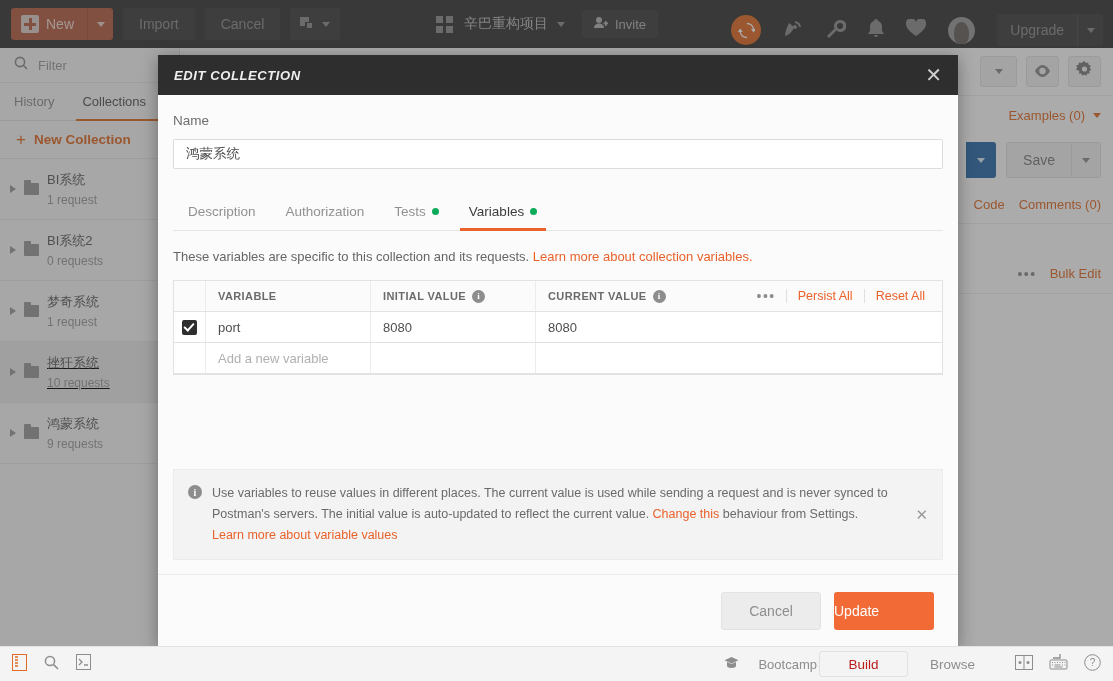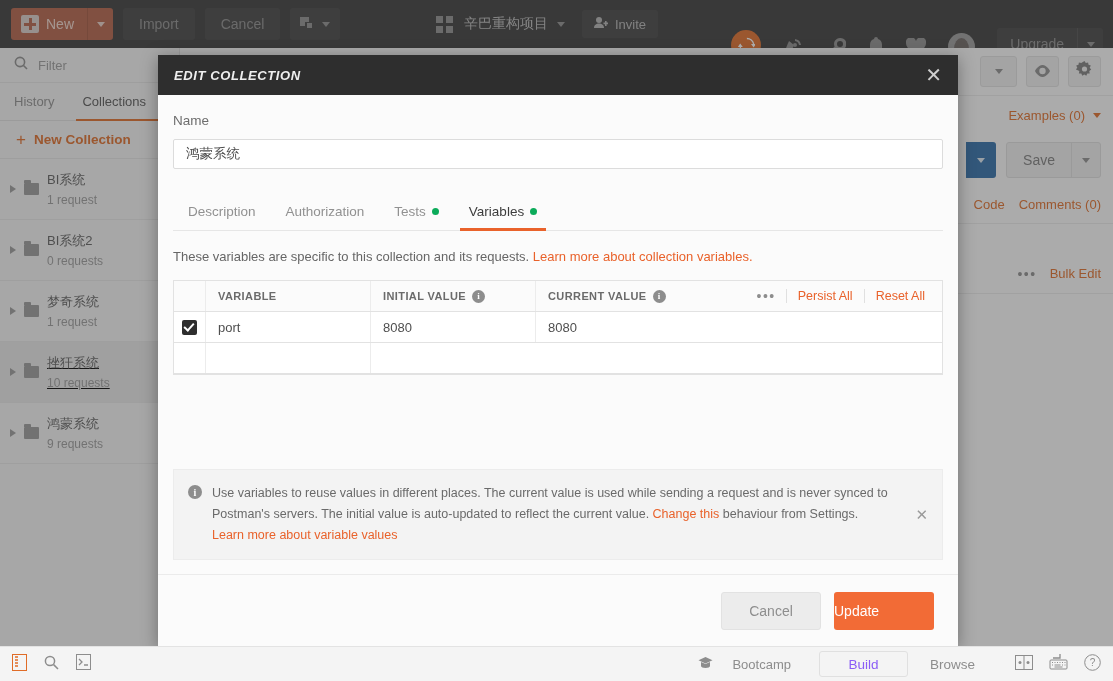--- a/index.html
+++ b/index.html
@@ -47,21 +47,21 @@
                display: flex; align-items: center; }
   .grid-icon { display: grid; grid-template-columns: 7px 7px; grid-gap: 3px; }
   .grid-icon i { width: 7px; height: 7px; background: #8d8d8d; display: block; }
   .ws-name { color: #b9b9b9; font-size: 14px; margin-left: 11px; }
   .ws-caret { margin-left: 9px; }
   .invite-btn { margin-left: 17px; height: 28px; background: #414141;
                 border-radius: 3px; color: #b4b4b4; font-size: 13px;
                 display: flex; align-items: center; padding: 0 12px; gap: 7px; }
 
   .tb-right { position: absolute; right: 10px; top: 0; height: 60px;
-              display: flex; align-items: flex-end; gap: 22px; }
+              display: flex; align-items: center; gap: 22px; }
   .sync-circle { width: 30px; height: 30px; border-radius: 50%; background: #e06c27;
                  display: flex; align-items: center; justify-content: center; }
   .upgrade-btn { height: 32px; background: #414141; border-radius: 3px;
                  display: flex; align-items: center; color: #8d8d8d; font-size: 14px; }
   .upgrade-btn .lbl { padding: 0 13px; }
   .upgrade-btn .caret-cell { border-left: 1px solid #4e4e4e; width: 26px; height: 32px;
                              display: flex; align-items: center; justify-content: center; }
   .avatar { width: 27px; height: 27px; border-radius: 50%; background: #9a9a9a;
             overflow: hidden; position: relative; }
   .avatar:after { content:""; position:absolute; left:6px; top:5px; width:15px; height:22px;
@@ -199,25 +199,25 @@
                 color: #fff; font-size: 14px; }
 
   
   .statusbar { position: absolute; left: 0; bottom: 0; width: 1113px; height: 35px;
                background: #f4f4f4; border-top: 1px solid #e3e3e3;
                display: flex; align-items: center; }
   .sb-left { display: flex; align-items: center; gap: 17px; padding-left: 12px; }
   .sb-right { margin-left: auto; display: flex; align-items: center;
               gap: 0; padding-right: 12px; }
   .bootcamp { display: flex; align-items: center; gap: 19px; color: #8d8d8d;
-              font-size: 13px; margin-right: 28px; }
+              font-size: 13px; margin-right: 2px; }
   .bb-btn { width: 89px; height: 26px; display: flex; align-items: center;
             justify-content: center; font-size: 13.5px; color: #8d8d8d;
             border: 1px solid transparent; }
-  .bb-btn.active { color: #8b5cf6; background: #f4f4f4; border-color: #e0e0e0;
+  .bb-btn.active { color: #b91c1c; background: #f4f4f4; border-color: #e0e0e0;
                    border-radius: 3px; }
   .sb-icons-right { display: flex; align-items: center; gap: 16px; margin-left: 18px; }
 </style>
 </head>
 <body>
 
 <div id="app">
 
   <div class="topbar">
     <div class="btn-new">
@@ -484,20 +484,23 @@
           <div class="c-init">
             <span class="cell-txt">8080</span>
           </div>
           <div class="c-cur">
             <span class="cell-txt">8080</span>
           </div>
         </div>
 
         <div class="vrow body">
           <div class="c-check"></div>
+          <div class="c-var">
+            <span class="cell-ph">Add a new variable</span>
+          </div>
           <div class="c-init"></div>
           <div class="c-cur"></div>
         </div>
       </div>
 
       <div class="notice">
         <span class="notice-i">i</span>
         <span class="notice-txt"><span>Use variables to reuse values in different places. The current value is used while sending a request and is never synced to Postman's servers. The initial value is auto-updated to reflect the current value. </span><a href="#">Change this</a><span> behaviour from Settings.</span><br><a href="#">Learn more about variable values</a></span>
         <span class="notice-x">✕</span>
       </div>

